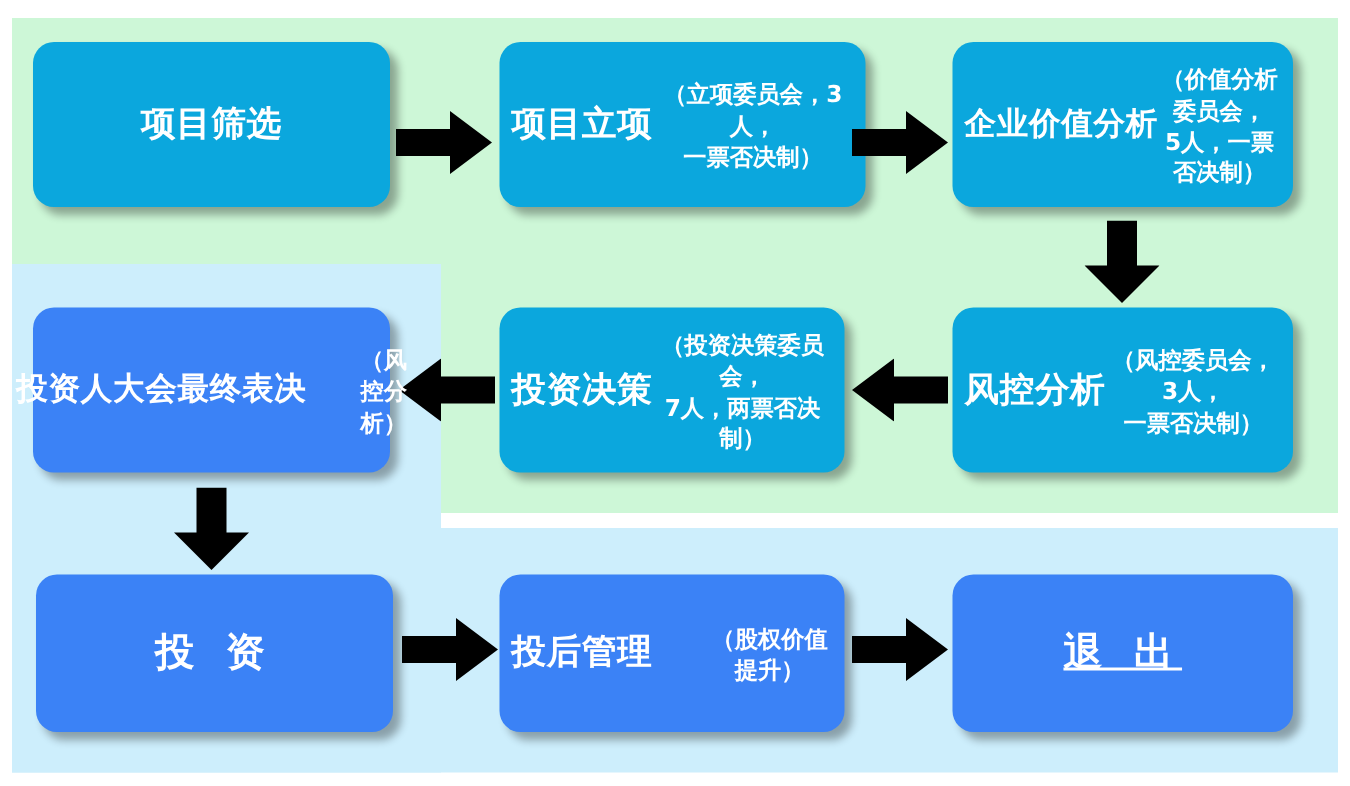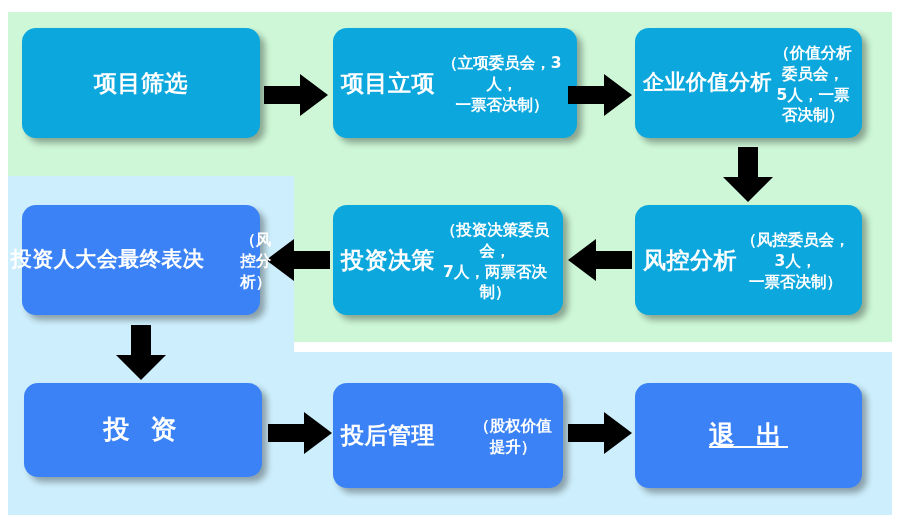--- a/index.html
+++ b/index.html
@@ -163,21 +163,21 @@
     <div class="title small">投资人大会最终表决</div>
     <div class="sub">（风控分析）</div>
   </div>
 
   <div class="arrow" style="left:116px; top:325px;">
     <svg width="50" height="55" viewBox="0 0 50 55" aria-hidden="true">
       <polygon points="15,0 35,0 35,30 50,30 25,55 0,30 15,30" fill="#000000"></polygon>
     </svg>
   </div>
 
-  <div class="node orange" style="left:24px; top:383px; width:238px; height:94px;">
+  <div class="node orange" style="left:24px; top:383px; width:238px; height:105px;">
     <div class="title solo">投&nbsp;资</div>
   </div>
 
   <div class="arrow" style="left:268px; top:412px;">
     <svg width="64" height="42" viewBox="0 0 64 42" aria-hidden="true">
       <polygon points="0,12 36,12 36,0 64,21 36,42 36,30 0,30" fill="#000000"></polygon>
     </svg>
   </div>
 
   <div class="node orange" style="left:333px; top:383px; width:230px; height:105px;">

